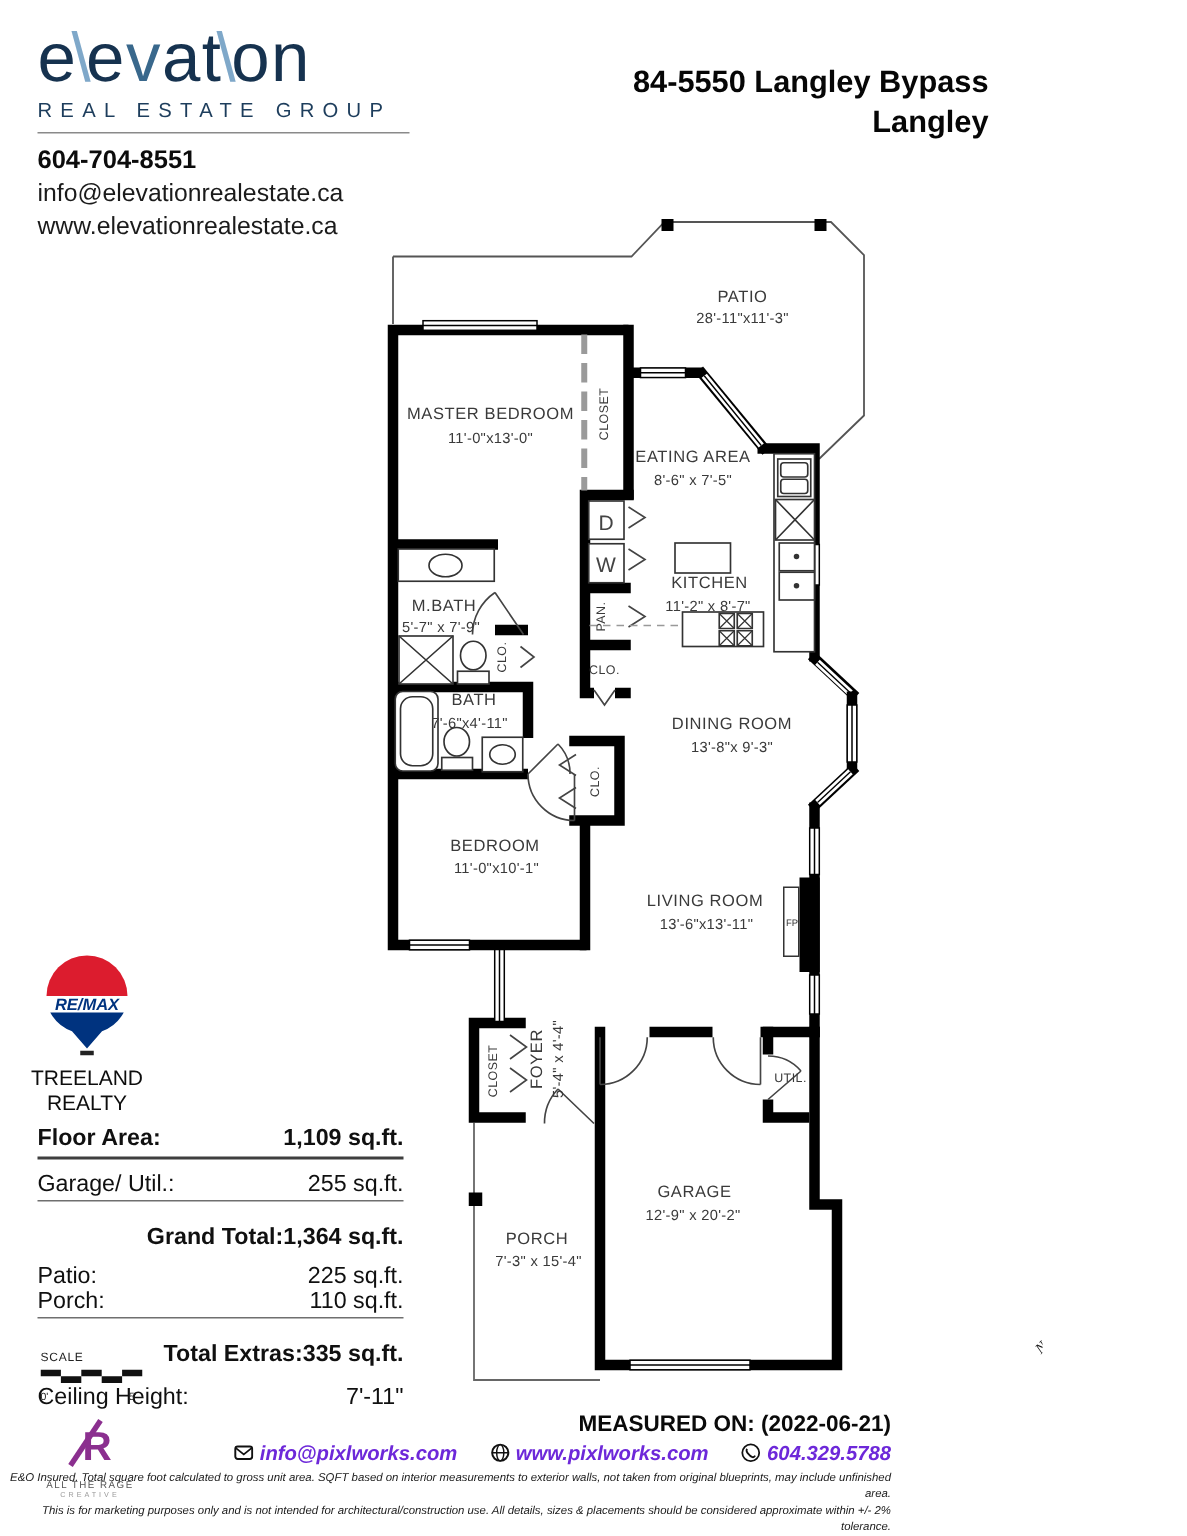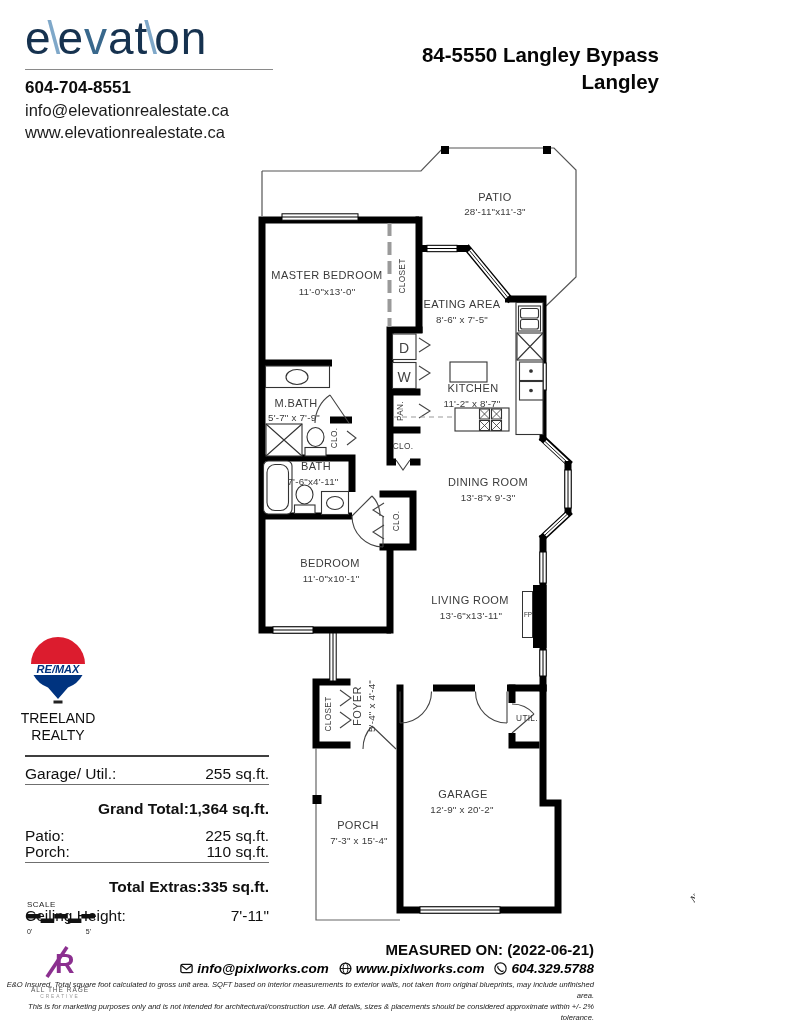--- a/index.html
+++ b/index.html
@@ -35,38 +35,39 @@
   .arow.b{font-weight:bold;}
   .rule2{height:2px;background:#3f3f3f;margin-top:4px;}
   .rule1{height:1px;background:#6f6f6f;margin-top:2px;}
   .mt9{margin-top:9px;} .mt1{margin-top:16px;justify-content:flex-end;} .mt11{margin-top:11px;} .mt0{margin-top:1px;} .mt12{margin-top:13px;text-align:right;}
   
   .scalebox{position:absolute;left:27px;top:900px;width:70px;}
   .scale-label{font-size:8px;letter-spacing:.5px;color:#222;}
   .scale-ends{display:flex;justify-content:space-between;width:64px;font-size:7px;color:#222;margin-top:1px;}
   
   .measured{position:absolute;right:101px;top:941px;font-size:15px;font-weight:bold;color:#0a0a0a;}
-  .contact{position:absolute;right:101px;top:961px;display:flex;gap:10px;
-           font-size:13.5px;font-weight:bold;font-style:italic;color:#000000;}
+  .contact{position:absolute;right:101px;top:961px;display:flex;gap:22px;
+           font-size:13.5px;font-weight:bold;font-style:italic;color:#6d28d9;}
   .contact .grp{display:flex;align-items:center;gap:4px;}
   .disclaimer{position:absolute;right:101px;top:979px;width:600px;text-align:right;font-size:7.6px;
               font-style:italic;color:#1a1a1a;line-height:1.45;}
   .atr{position:absolute;left:24px;top:944px;width:72px;text-align:center;}
   .atr-l1{font-size:6.5px;letter-spacing:1px;color:#555;margin-top:2px;}
   .atr-l2{font-size:4.8px;letter-spacing:2px;color:#999;margin-top:1px;}
   .pixl{position:absolute;left:696px;top:933px;}
   .compass{position:absolute;left:688px;top:843px;}
 </style>
 </head>
 <body>
 
 <div class="page">
 
   <div class="brand">
     <div class="brand-word"><span class="c1">e</span><span class="c2">\</span><span class="c1">e</span><span class="c3">v</span><span class="c1">at</span><span class="c2">\</span><span class="c1">on</span></div>
+    <div class="brand-sub">REAL ESTATE GROUP</div>
     <div class="brand-rule"></div>
     <div class="brand-phone">604-704-8551</div>
     <div class="brand-email">info@elevationrealestate.ca</div>
     <div class="brand-web">www.elevationrealestate.ca</div>
   </div>
   <div class="address">
     <div>84-5550 Langley Bypass</div>
     <div>Langley</div>
   </div>
 
@@ -234,20 +235,24 @@
       <rect x="25.5" y="67.5" width="9" height="3" fill="#222"></rect>
       <text x="30" y="40" font-size="11" font-weight="bold" font-style="italic" text-anchor="middle" fill="#00337f" font-family="Liberation Sans, sans-serif">RE/MAX</text>
     </svg>
     <div class="remax-office">
       <div>TREELAND</div>
       <div>REALTY</div>
     </div>
   </div>
 
   <div class="areas">
+    <div class="arow b">
+      <span>Floor Area:</span>
+      <span>1,109 sq.ft.</span>
+    </div>
     <div class="rule2"></div>
     <div class="arow mt9">
       <span>Garage/ Util.:</span>
       <span>255 sq.ft.</span>
     </div>
     <div class="rule1"></div>
     <div class="arow b mt1">
       <span>Grand Total:</span>
       <span>1,364 sq.ft.</span>
     </div>

